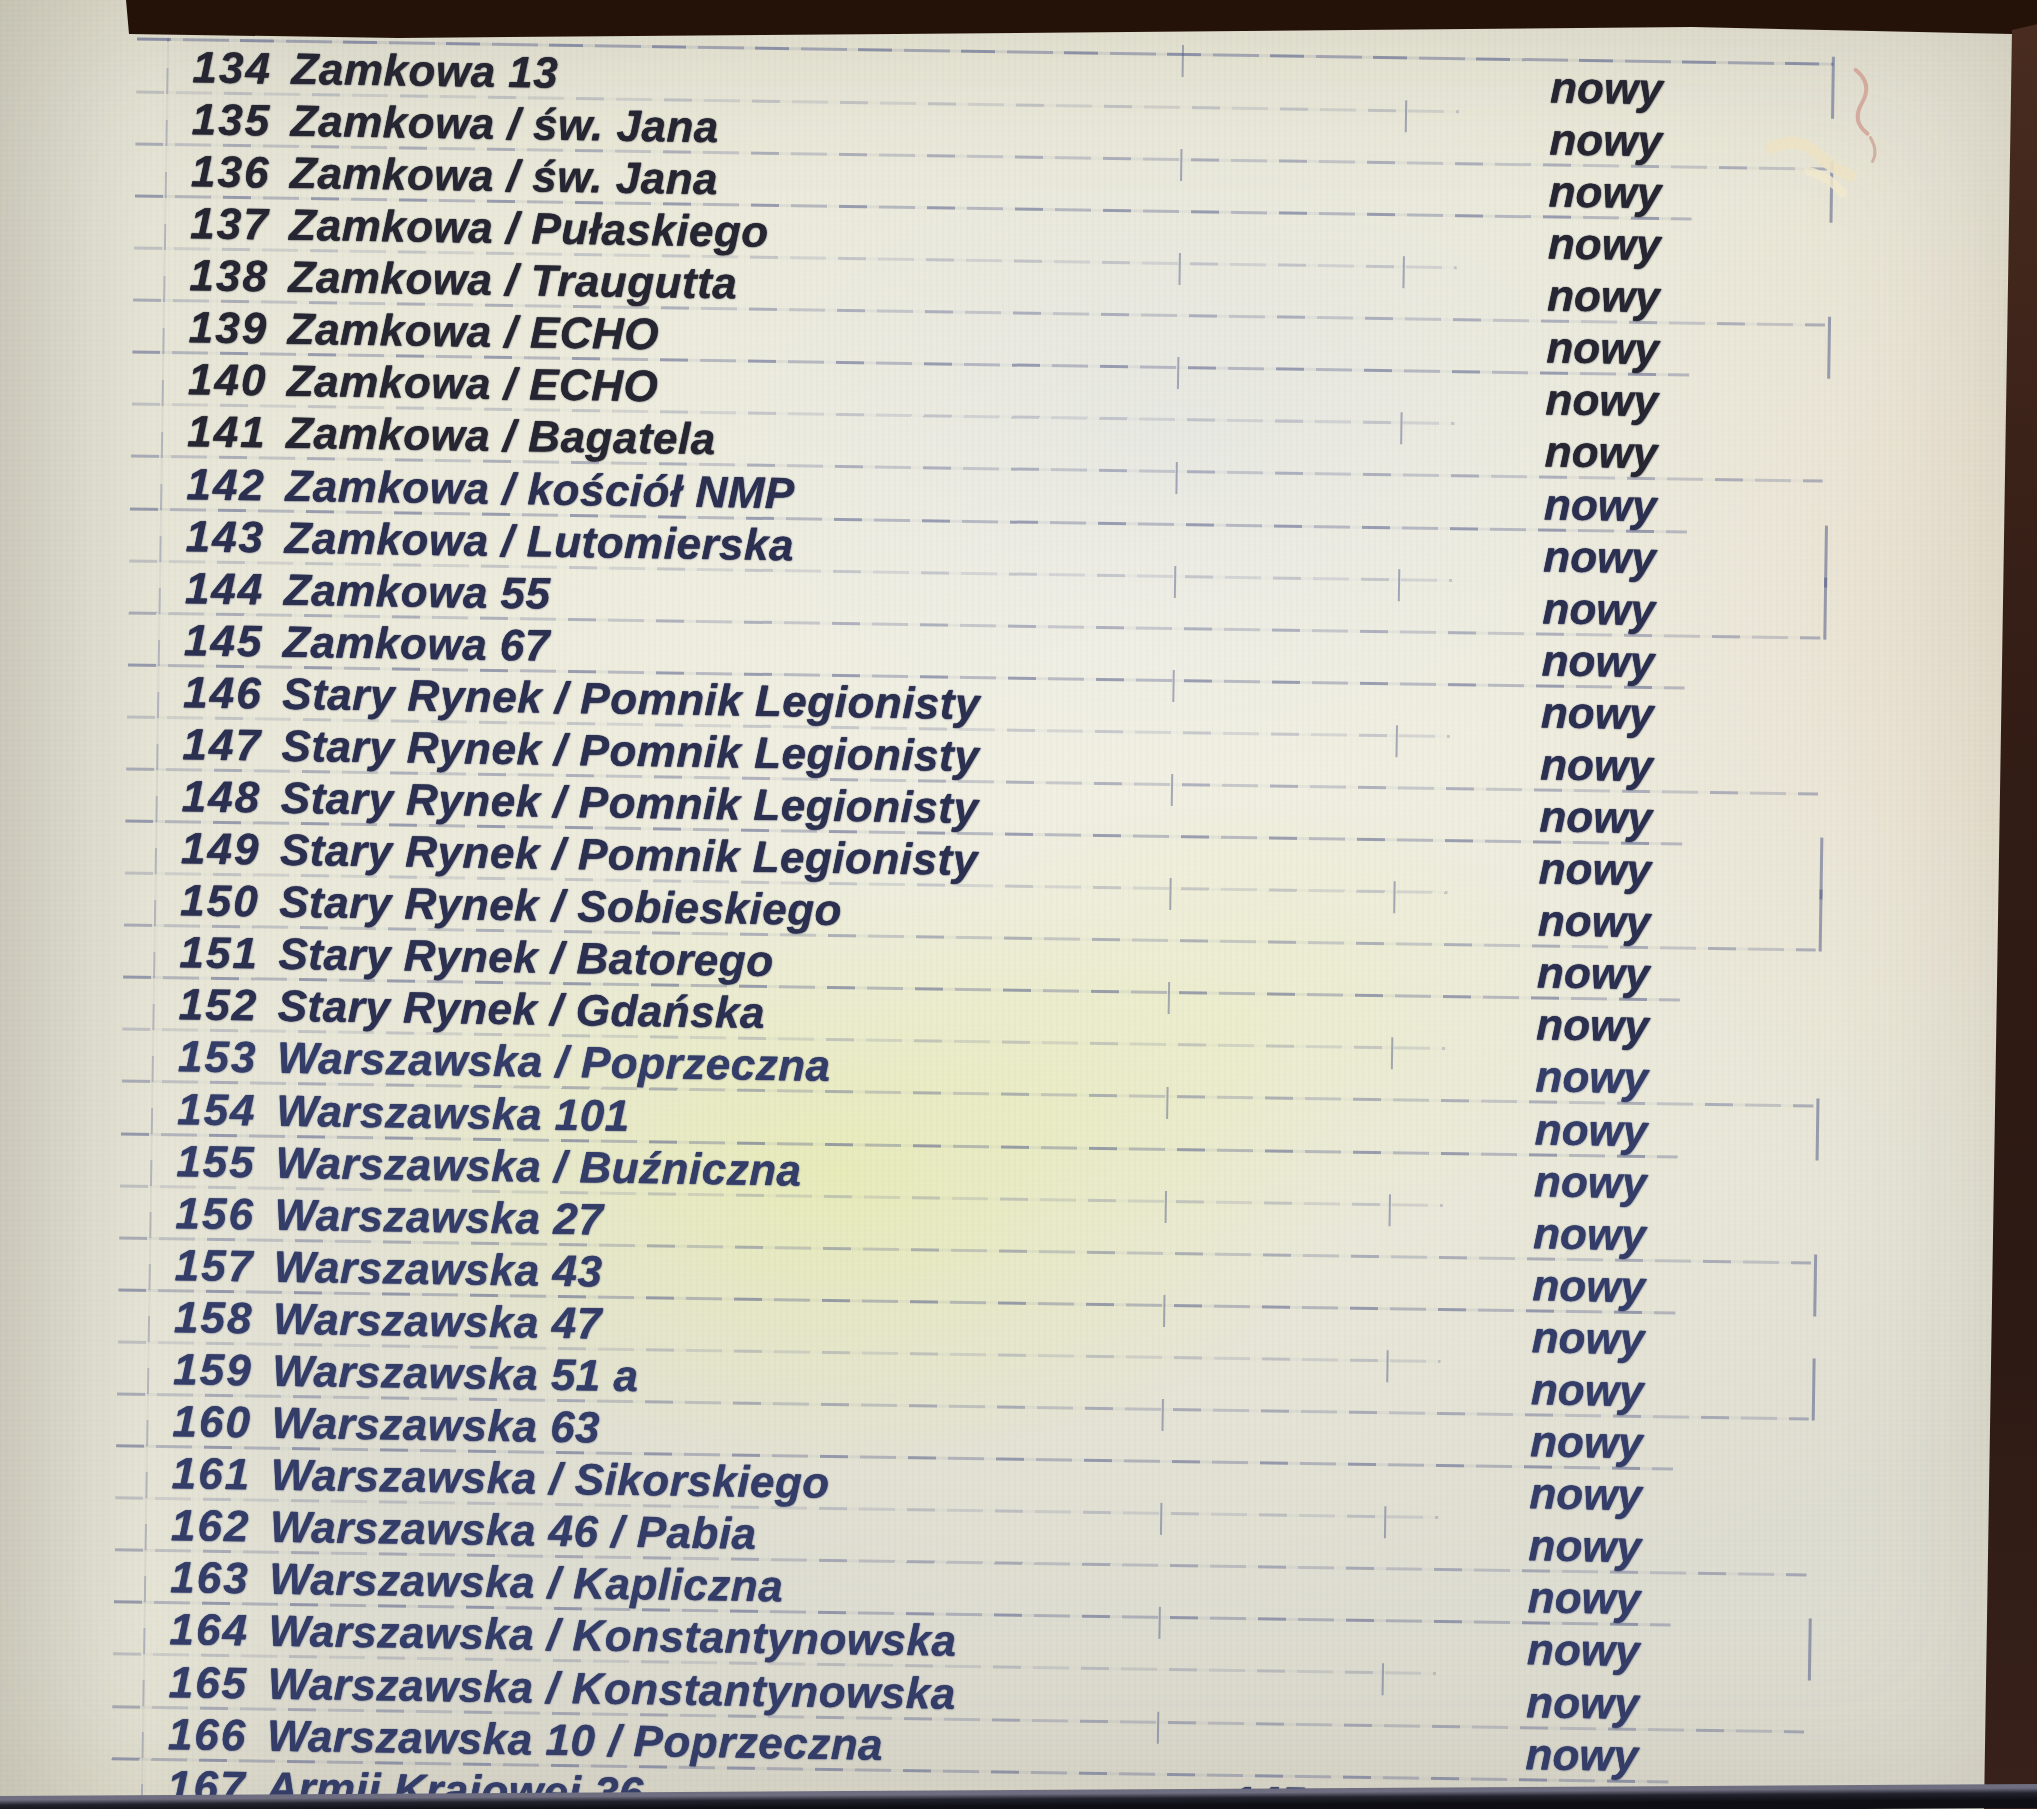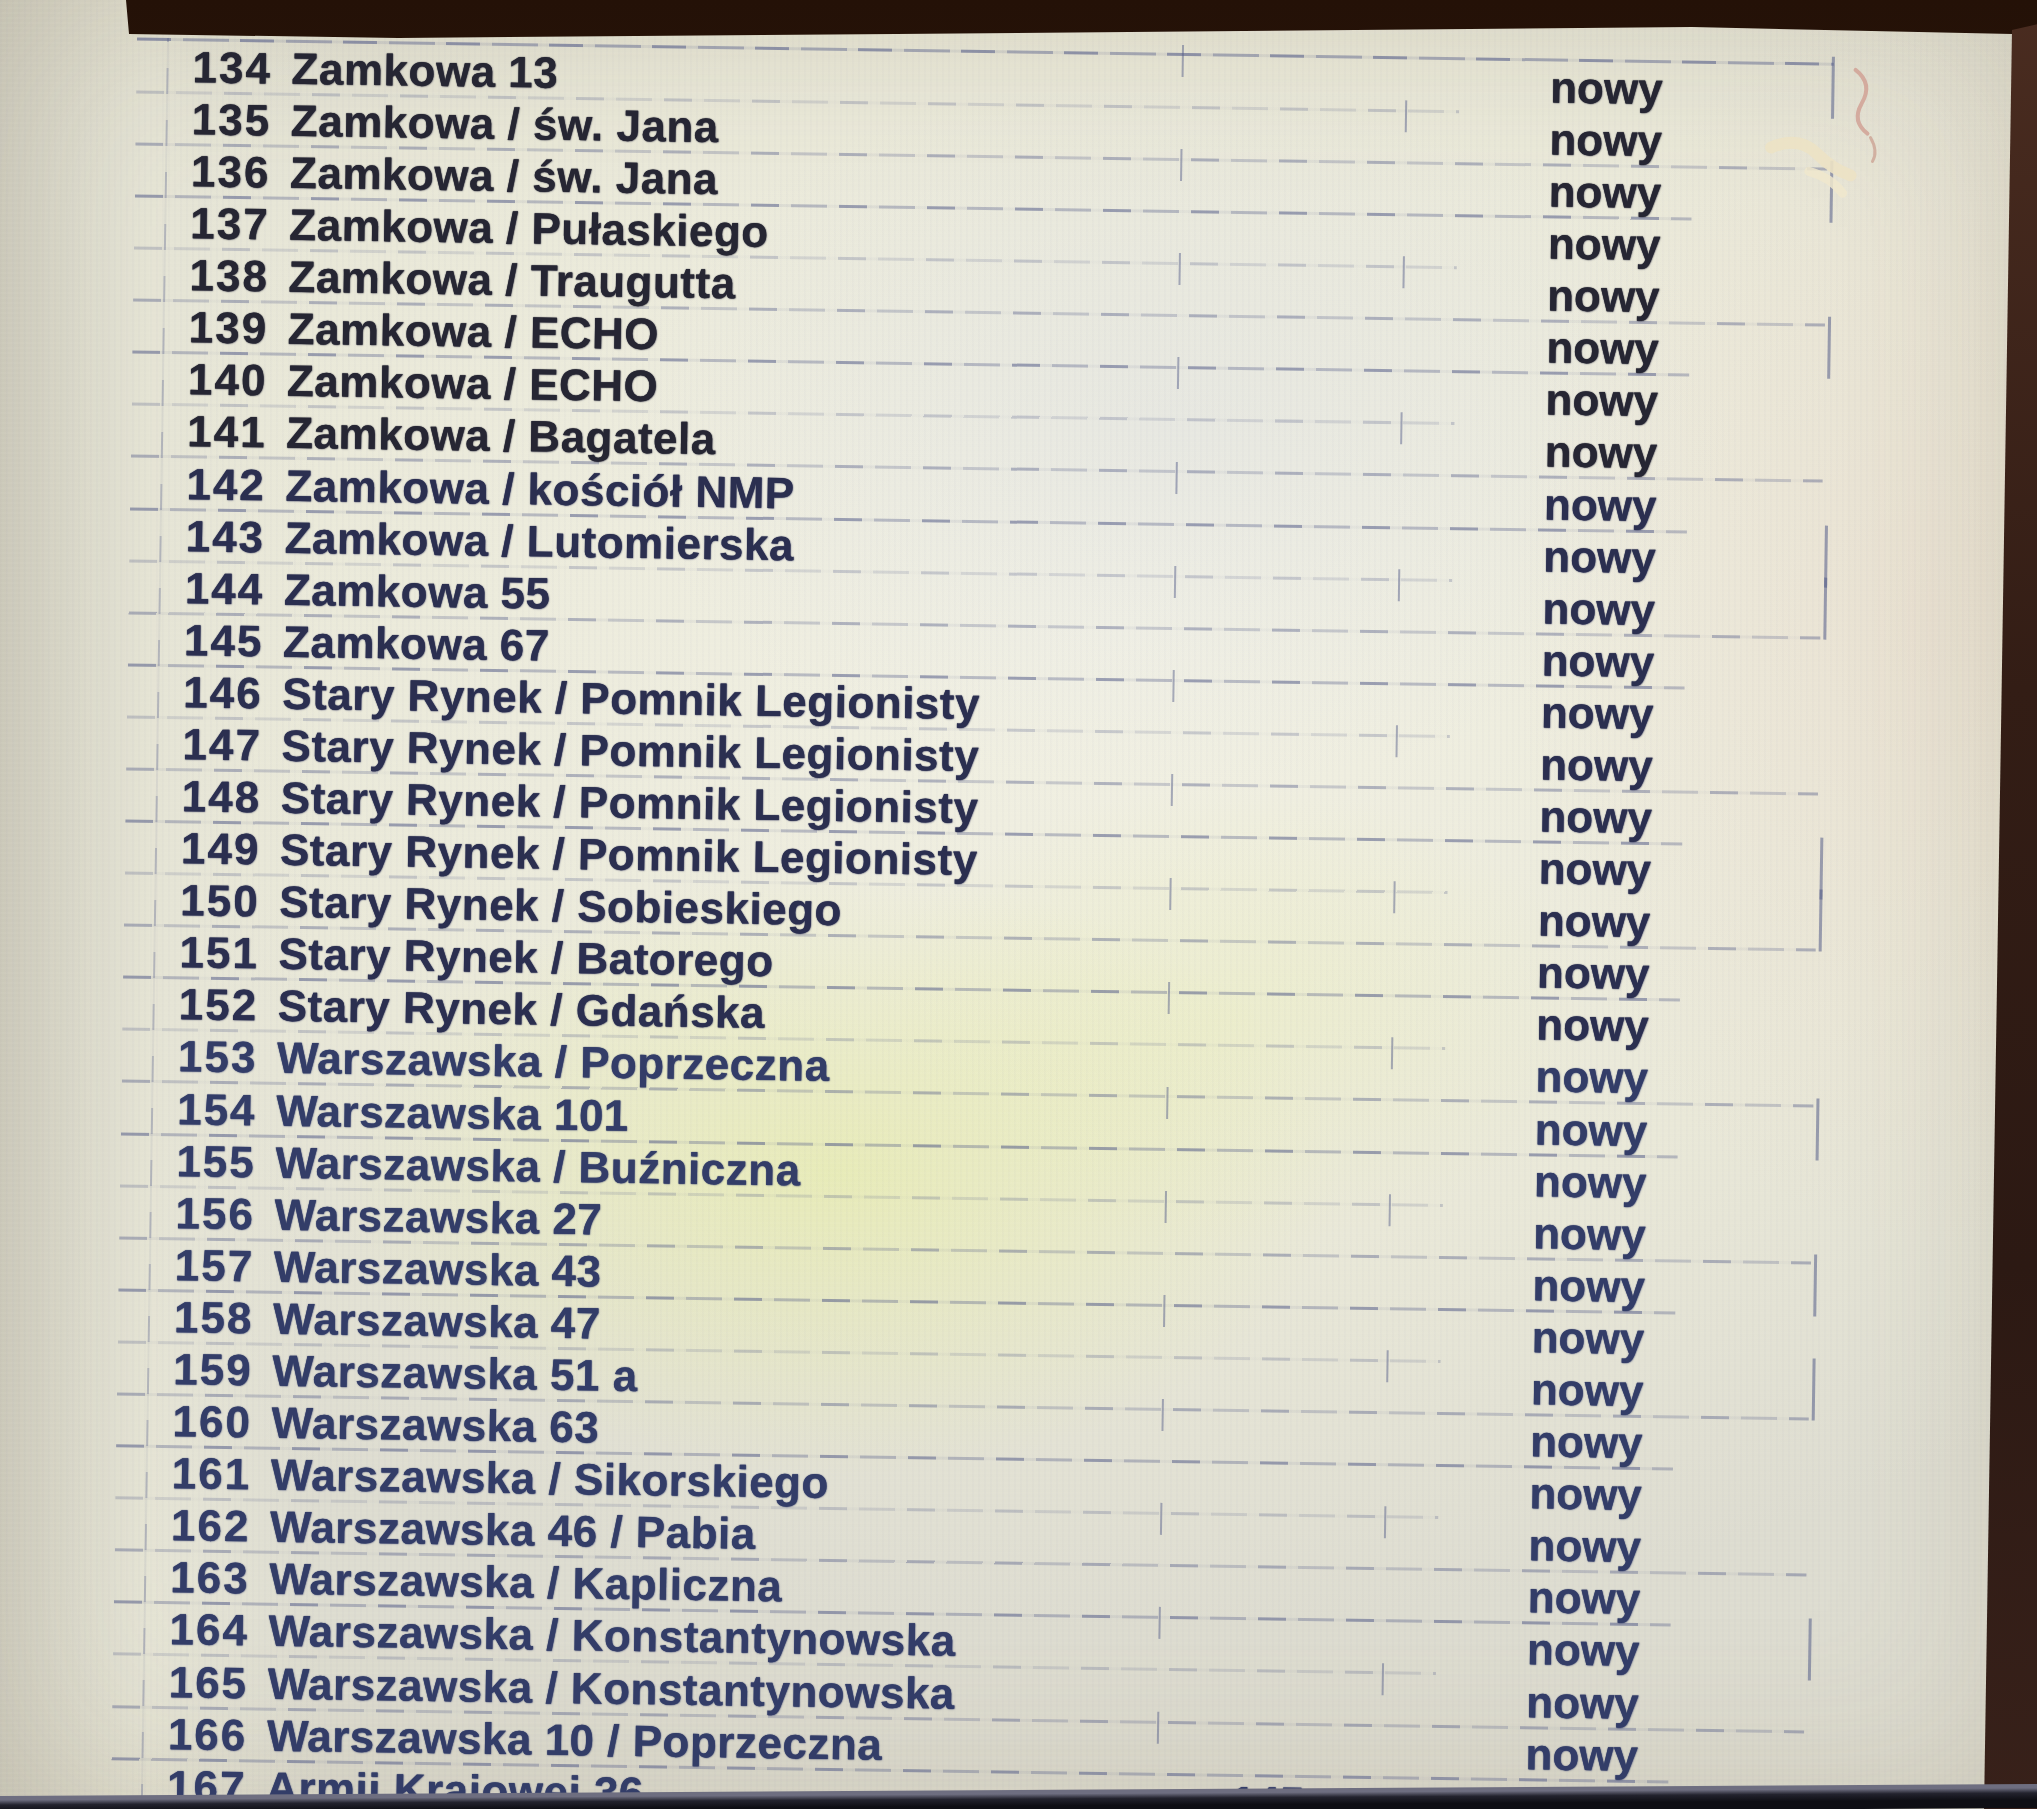--- a/index.html
+++ b/index.html
@@ -1,17 +1,17 @@
 <!DOCTYPE html>
 <html><head>
 <meta charset="utf-8">
 <style>
   html,body{margin:0;padding:0;width:2038px;height:1810px;overflow:hidden;
     background:#3a241a;font-family:"Liberation Sans",sans-serif;}
-  #stage{position:absolute;inset:0;}
+  #stage{position:absolute;inset:0;font-style:italic;}
 
   
   .paper{position:absolute;inset:0;background:
     radial-gradient(697px 418px at 836px 1174px, rgba(226,238,120,.34), rgba(226,238,120,0) 72%),
     radial-gradient(517px 328px at 1234px 1015px, rgba(232,240,150,.22), rgba(232,240,150,0) 70%),
     radial-gradient(796px 517px at 1174px 428px, rgba(188,198,232,.16), rgba(188,198,232,0) 70%),
     radial-gradient(597px 896px at 1930px 617px, rgba(226,188,172,.18), rgba(226,188,172,0) 70%),
     linear-gradient(90deg,#d6d5c8 0px,#e6e5d6 149px, rgba(0,0,0,0) 318px),
     radial-gradient(1493px 995px at 55% 35%, #f2f1e4 0%, #e9e8d8 62%, #dddcd0 100%);
     box-shadow: inset 0 0 189px rgba(116,96,66,.22);}

